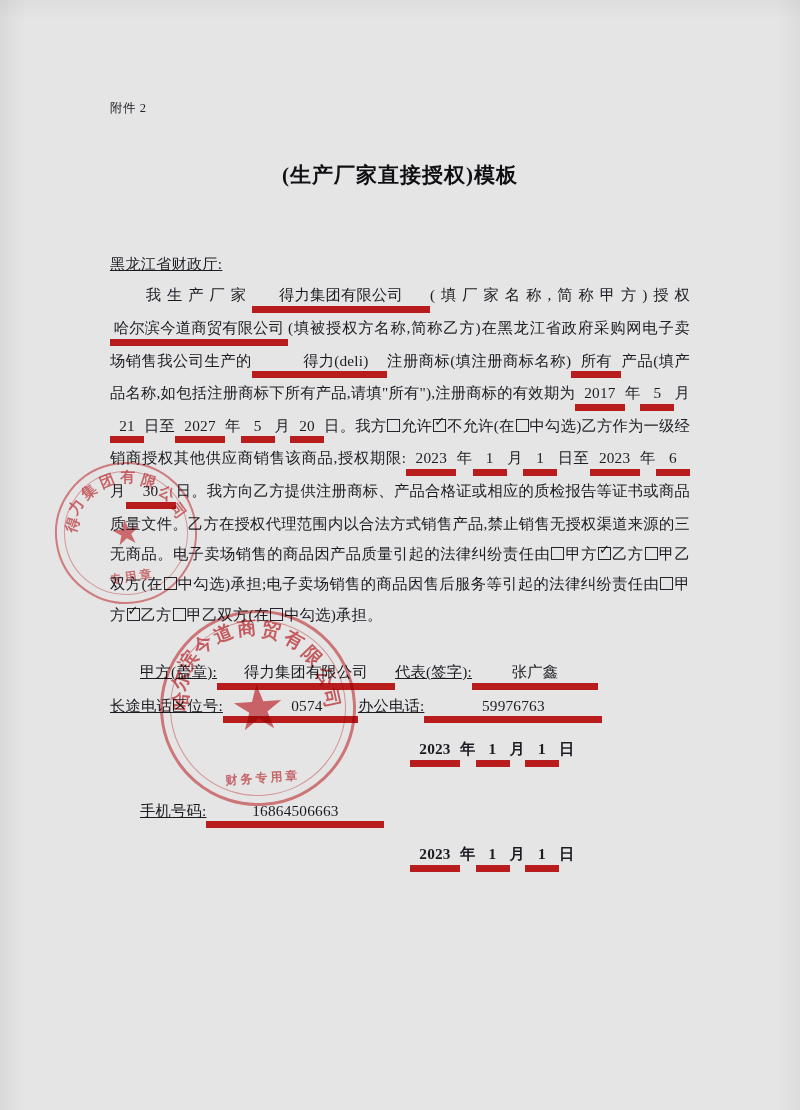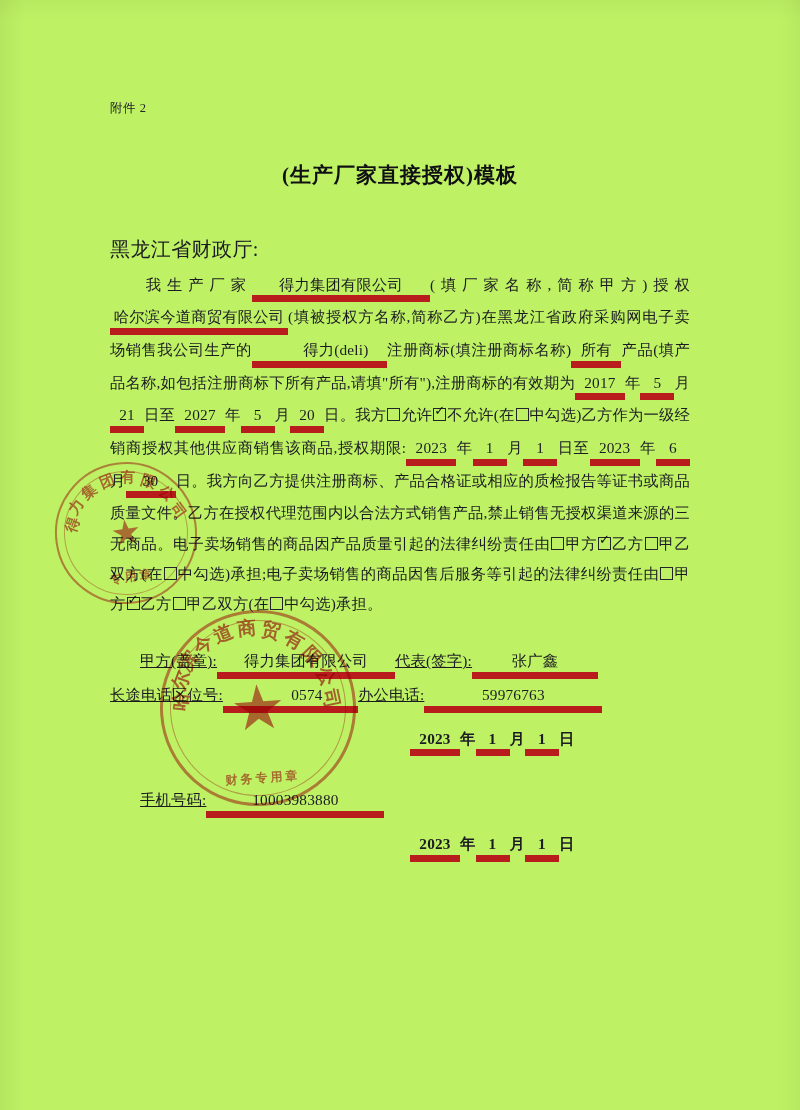--- a/index.html
+++ b/index.html
@@ -11,21 +11,21 @@
     width: 800px;
     height: 1110px;
     position: relative;
     font-family: "Liberation Serif", serif;
     color: #1b1b22;
     overflow: hidden;
   }
   .page {
     position: absolute;
     inset: 0;
-    background: #bef264;
+    background: #e5e5e5;
   }
   
   .page::before {
     content: "";
     position: absolute;
     inset: 0;
     background:
       linear-gradient(90deg, rgba(0,0,0,0.05) 0px, rgba(0,0,0,0.0) 26px),
       linear-gradient(270deg, rgba(0,0,0,0.04) 0px, rgba(0,0,0,0.0) 22px),
       linear-gradient(180deg, rgba(0,0,0,0.035) 0px, rgba(0,0,0,0.0) 20px);
@@ -48,24 +48,25 @@
     text-align: center;
   }
   .title-line {
     font-size: 21px;
     font-weight: bold;
     letter-spacing: 1px;
     line-height: 1.75;
     color: #101014;
   }
   .salutation {
-    margin-top: 36px;
-    font-size: 20px;
+    margin-top: 56px;
+    font-size: 15px;
     line-height: 1.9;
     letter-spacing: 0.4px;
+    text-decoration: underline;
   }
   .body-para {
     margin-top: 2px;
     font-size: 15.3px;
     line-height: 1.98;
     letter-spacing: 0.2px;
     text-align: justify;
     text-justify: inter-ideograph;
   }
   .indent {
@@ -213,21 +214,21 @@
       <div class="sign-row">
         <span>长途电话区位号:</span><span class="fill w-med handwrite">0574</span><span>办公电话:</span><span class="fill w-wide handwrite">59976763</span>
       </div>
       <div class="date-row">
         <span class="fill w-small handwrite">2023</span><span>年</span><span class="fill w-xs handwrite">1</span><span>月</span><span class="fill w-xs handwrite">1</span><span>日</span>
       </div>
     </div>
 
     <div class="sign-block party-b">
       <div class="sign-row">
-        <span class="indent"></span><span>手机号码:</span><span class="fill w-wide handwrite">10003983880</span>
+        <span class="indent"></span><span>手机号码:</span><span class="fill w-wide handwrite">16864506663</span>
       </div>
       <div class="date-row">
         <span class="fill w-small handwrite">2023</span><span>年</span><span class="fill w-xs handwrite">1</span><span>月</span><span class="fill w-xs handwrite">1</span><span>日</span>
       </div>
     </div>
 
   </div>
 
   <div class="seal seal-a">
     <div class="seal-inner-ring"></div>

